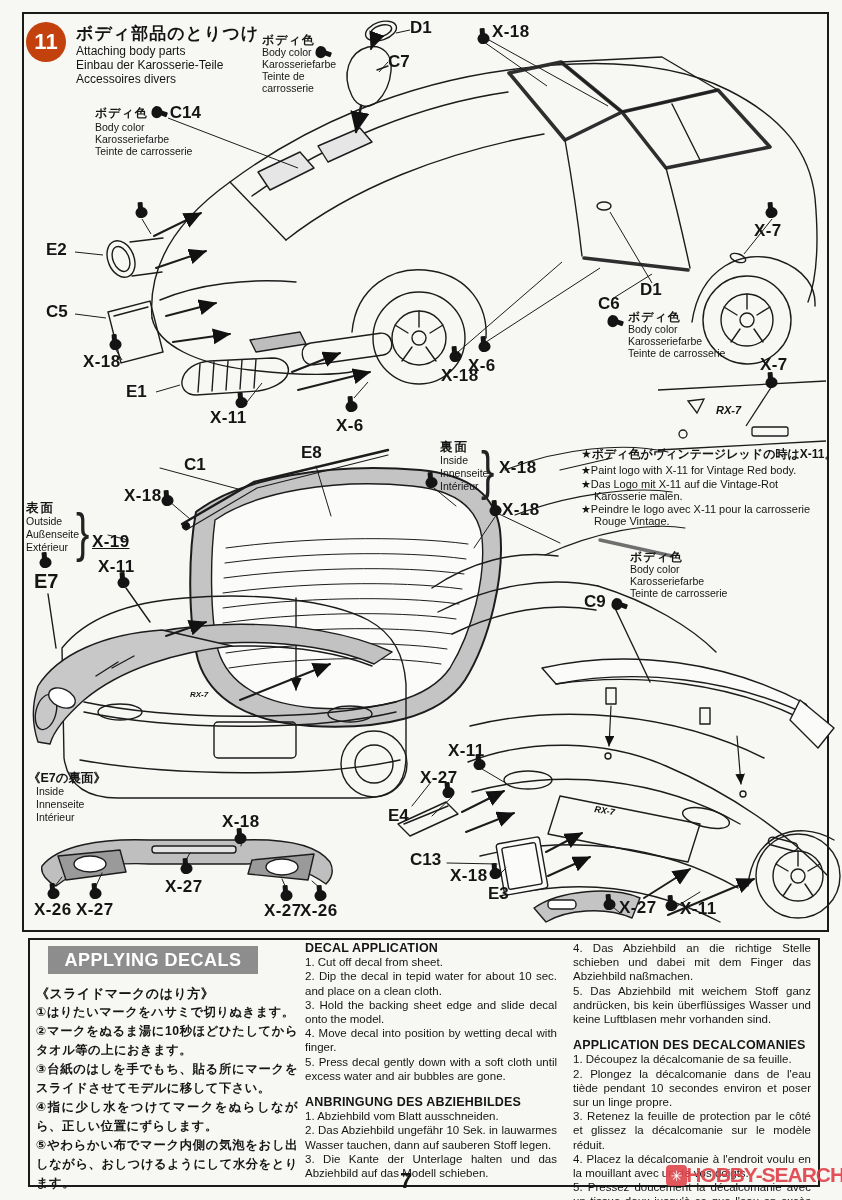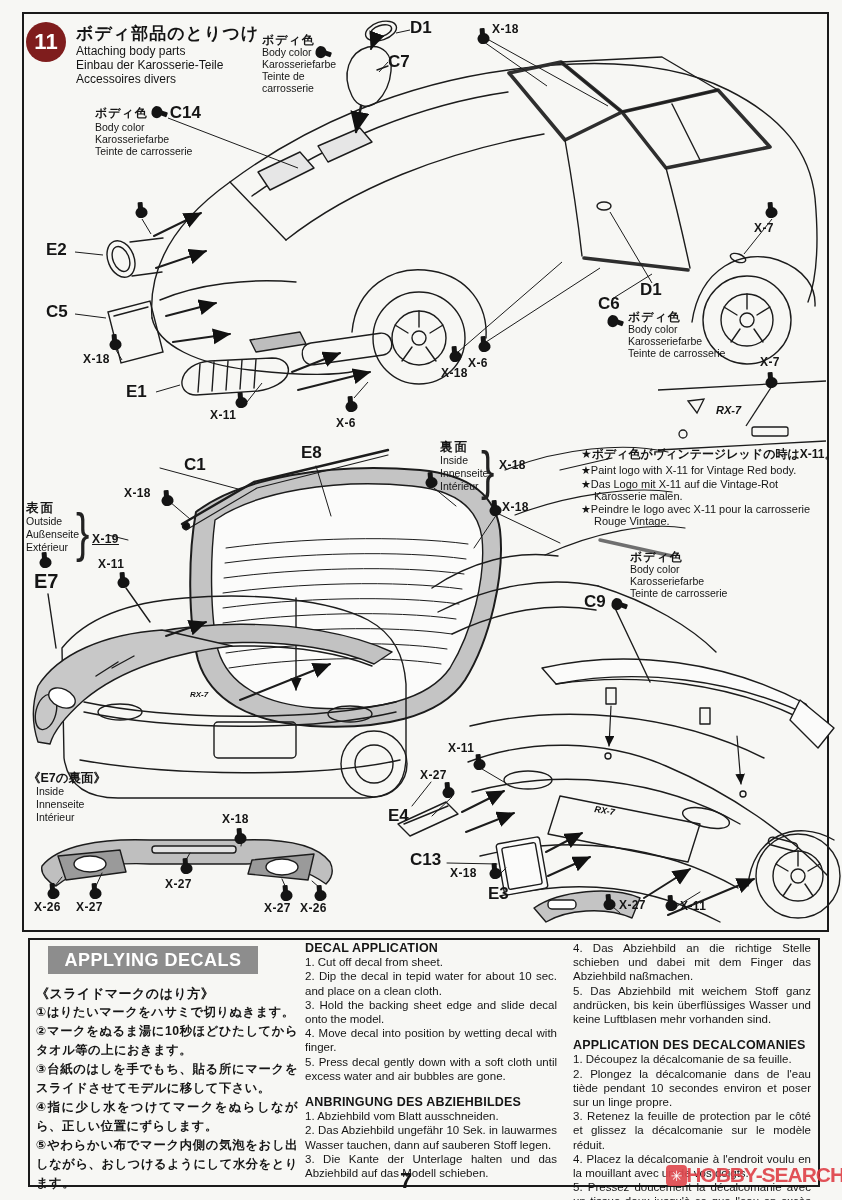--- a/index.html
+++ b/index.html
@@ -3,28 +3,28 @@
 <meta charset="utf-8">
 <style>
   html,body{margin:0;padding:0;background:#e9e9e6;}
   .sheet{position:relative;width:842px;height:1200px;background:#f7f7f4;overflow:hidden;
          font-family:"Liberation Sans","DejaVu Sans",sans-serif;color:#151515;}
   .abs{position:absolute;}
   
   .mainbox{left:22px;top:12px;width:803px;height:916px;border:2px solid #1a1a1a;background:transparent;}
   .decalbox{left:28px;top:938px;width:788px;height:245px;border:2px solid #1a1a1a;}
   
-  .stepnum{left:26px;top:22px;width:40px;height:40px;background:#7f1d1d;border-radius:50%;
+  .stepnum{left:26px;top:22px;width:40px;height:40px;background:#c2410c;border-radius:50%;
            color:#fff;font-weight:bold;font-size:22px;display:flex;align-items:center;justify-content:center;}
   .t-ja{left:76px;top:22px;font-size:17px;font-weight:bold;letter-spacing:1px;font-family:Liberation Serif, serif;}
   .t-sub{left:76px;top:44px;font-size:12px;line-height:14px;}
   
   .part{position:absolute;font-size:17px;font-weight:bold;white-space:nowrap;z-index:4;}
   .part.big{font-size:20px;}
-  .paint{position:absolute;font-size:12px;font-weight:bold;white-space:nowrap;z-index:4;letter-spacing:.4px;}
+  .paint{position:absolute;font-size:17px;font-weight:bold;white-space:nowrap;z-index:4;letter-spacing:.4px;}
   .bcb{position:absolute;font-size:10.5px;line-height:12px;white-space:nowrap;z-index:4;}
   .bcb .h{font-size:12px;font-weight:bold;letter-spacing:1px;}
   .note{position:absolute;font-size:11px;line-height:12px;white-space:nowrap;z-index:4;}
   .note.jp{font-size:12px;font-weight:bold;}
   .surf{position:absolute;font-size:10.5px;line-height:13px;white-space:nowrap;z-index:4;}
   .surf .h{font-size:12.5px;font-weight:bold;letter-spacing:2px;}
   .brace{position:absolute;font-size:40px;font-weight:400;transform:scaleY(1.35);transform-origin:top;z-index:4;color:#222;}
   
   .jar{position:absolute;width:14px;height:17px;z-index:5;transform:rotate(-14deg);}
   .jar::before{content:"";position:absolute;left:5px;top:0;width:5px;height:7px;background:#141414;border-radius:1px;transform:rotate(10deg);}

